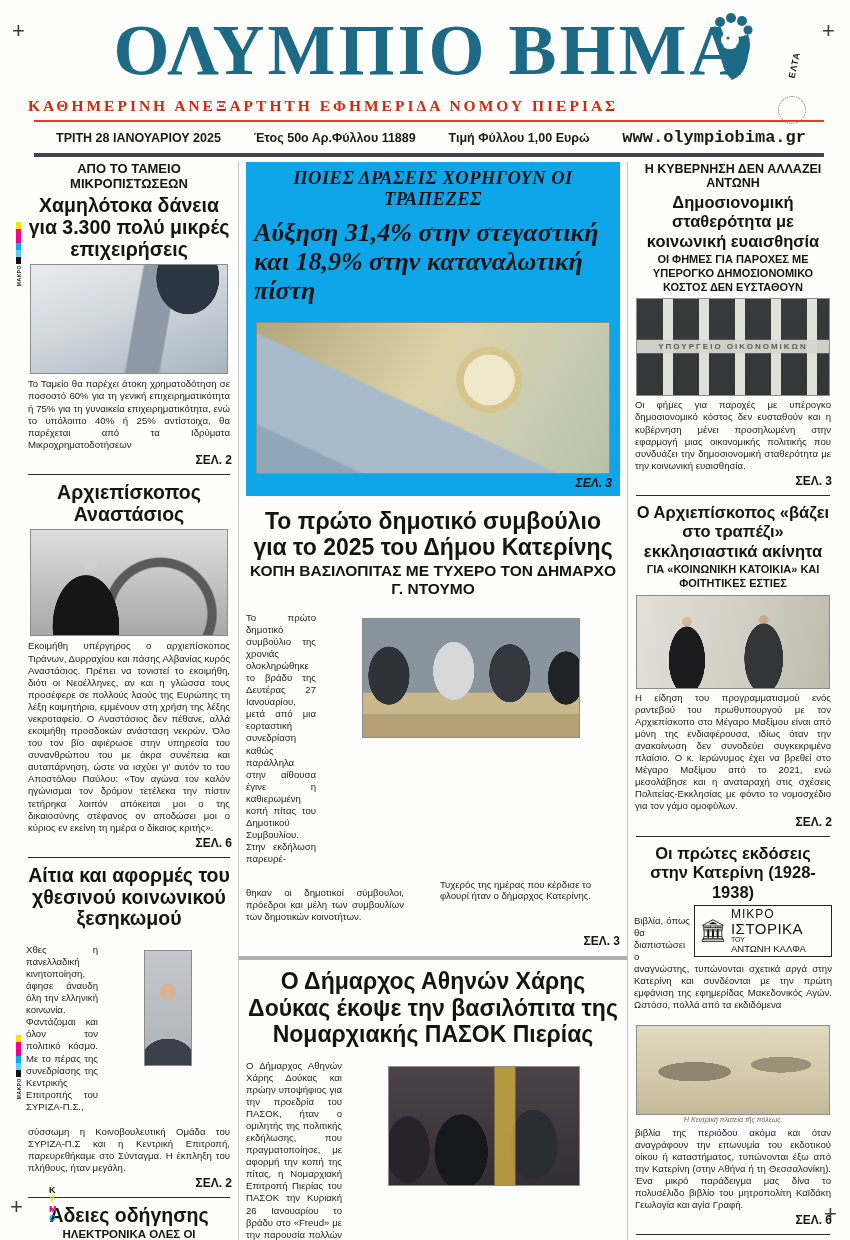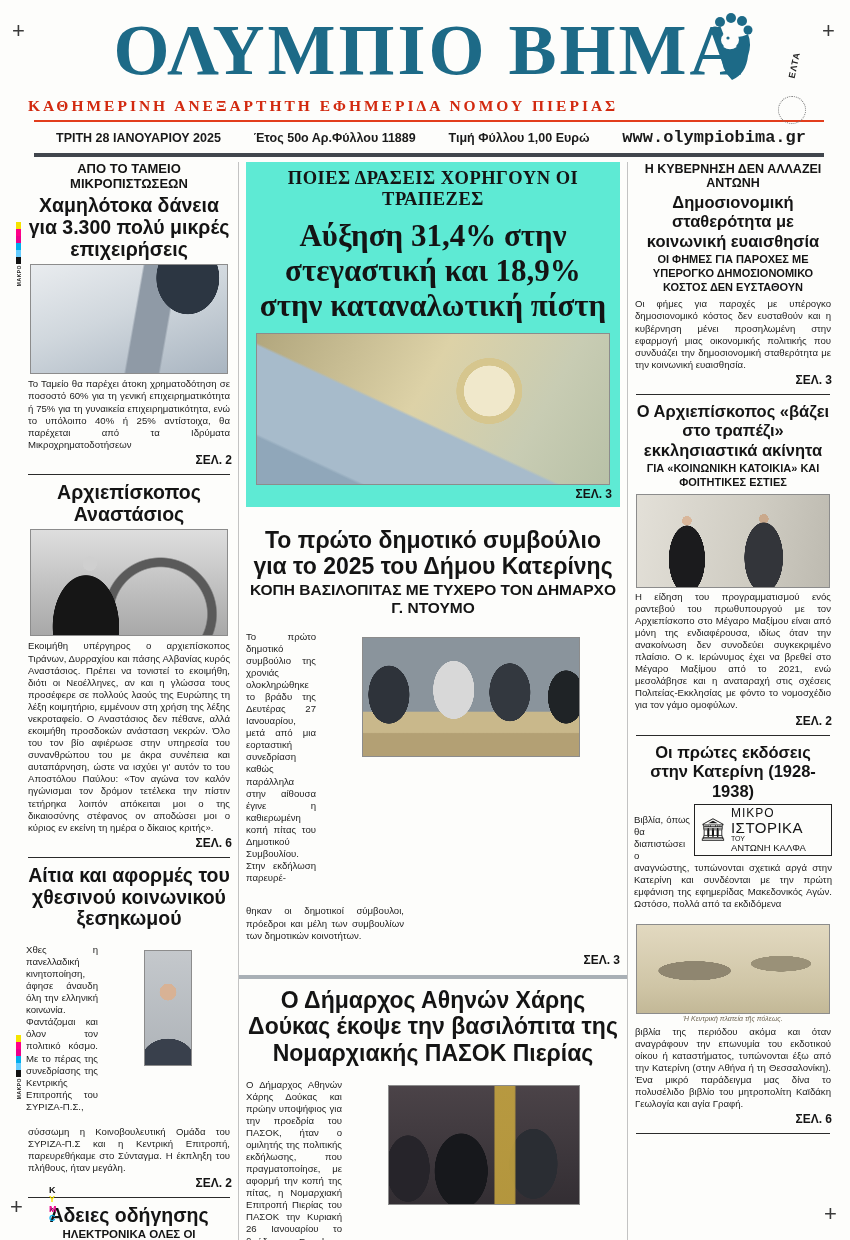--- a/index.html
+++ b/index.html
@@ -32,23 +32,23 @@
   article{margin-bottom:4px;}
 
   .kicker{font-weight:700;font-size:13px;text-align:center;line-height:1.15;}
   .hl-sm{font-weight:700;font-size:19.5px;text-align:center;line-height:1.12;margin:3px 0 4px;}
   .sub-sm{font-weight:700;font-size:11.5px;text-align:center;line-height:1.2;margin-bottom:3px;}
   .body{font-size:9.6px;line-height:1.26;text-align:justify;white-space:pre-line;color:#1c1c1c;}
   .pageref{font-weight:700;font-size:12px;text-align:right;margin-top:2px;}
   .sep{border-top:1.5px solid #2b2b2b;margin:7px 2px;}
   .sepmid{height:4px;background:#a9b0b6;margin:8px -7px;}
 
-  .mainbox{background:#5eead4;padding:6px 8px 6px;}
+  .mainbox{background:#0ea5e9;padding:6px 8px 6px;font-style:italic;}
   .mainbox .kicker{font-family:"Liberation Serif",serif;font-size:18.5px;letter-spacing:0.5px;}
-  .hl-main{font-family:"Liberation Serif","DejaVu Serif",serif;font-weight:700;font-size:31px;text-align:center;line-height:1.13;margin:7px 0 10px;}
+  .hl-main{font-family:"Liberation Serif","DejaVu Serif",serif;font-weight:700;font-size:26px;text-align:left;line-height:1.13;margin:7px 0 16px;}
   .hl-mid{font-weight:700;font-size:23px;text-align:center;line-height:1.14;margin:2px 0 2px;}
   .sub-mid{font-weight:700;font-size:15.5px;text-align:center;margin:1px 0 4px;}
   .hl-r{font-weight:700;font-size:16.5px;text-align:center;line-height:1.18;margin:2px 0;}
   .sub-r{font-weight:700;font-size:11px;text-align:center;line-height:1.25;margin:1px 0 4px;}
 
   .row{display:flex;gap:6px;margin-top:3px;}
   .row .txt{flex:0 0 auto;}
   .row .grow{flex:1 1 auto;}
 
   .ph{border:1px solid #8c8c8c;background:#ccc;}
@@ -215,29 +215,30 @@
     </section>
 
     <section class="col-mid">
       <article class="mainbox">
         <div class="kicker">ΠΟΙΕΣ ΔΡΑΣΕΙΣ ΧΟΡΗΓΟΥΝ ΟΙ ΤΡΑΠΕΖΕΣ</div>
         <h2 class="hl-main">Αύξηση 31,4% στην στεγαστική και 18,9% στην καταναλωτική πίστη</h2>
         <figure class="ph ph-euro"></figure>
         <div class="pageref">ΣΕΛ. 3</div>
       </article>
 
-      <article style="margin-top:20px;">
+      <article style="margin-top:12px;">
         <h2 class="hl-mid">Το πρώτο δημοτικό συμβούλιο για το 2025 του Δήμου Κατερίνης</h2>
         <div class="sub-mid">ΚΟΠΗ ΒΑΣΙΛΟΠΙΤΑΣ ΜΕ ΤΥΧΕΡΟ ΤΟΝ ΔΗΜΑΡΧΟ Γ. ΝΤΟΥΜΟ</div>
         <div class="row">
           <p class="body txt" style="width:70px;">Το πρώτο δημοτικό συμβούλιο της χρονιάς ολοκληρώθηκε το βράδυ της Δευτέρας 27 Ιανουαρίου, μετά από μια εορταστική συνεδρίαση καθώς παράλληλα στην αίθουσα έγινε η καθιερωμένη κοπή πίτας του Δημοτικού Συμβουλίου. Στην εκδήλωση παρευρέ-</p>
           <figure class="ph ph-council grow"></figure>
         </div>
         <div class="row" style="margin-top:2px;">
           <p class="body txt" style="width:158px;">θηκαν οι δημοτικοί σύμβουλοι, πρόεδροι και μέλη των συμβουλίων των δημοτικών κοινοτήτων.</p>
+          <p class="caption grow" style="padding-left:30px;">Τυχερός της ημέρας που κέρδισε το φλουρί ήταν ο δήμαρχος Κατερίνης.</p>
         </div>
         <div class="pageref">ΣΕΛ. 3</div>
       </article>
       <div class="sepmid"></div>
 
       <article>
         <h2 class="hl-mid">Ο Δήμαρχος Αθηνών Χάρης Δούκας έκοψε την βασιλόπιτα της Νομαρχιακής ΠΑΣΟΚ Πιερίας</h2>
         <div class="row">
           <p class="body txt" style="width:96px;">Ο Δήμαρχος Αθηνών Χάρης Δούκας και πρώην υποψήφιος για την προεδρία του ΠΑΣΟΚ, ήταν ο ομιλητής της πολιτικής εκδήλωσης, που πραγματοποίησε, με αφορμή την κοπή της πίτας, η Νομαρχιακή Επιτροπή Πιερίας του ΠΑΣΟΚ την Κυριακή 26 Ιανουαρίου το βράδυ στο «Freud» με την παρουσία πολλών μελών και φίλων της παράταξης.</p>
           <figure class="ph ph-pasok grow"></figure>
@@ -245,20 +246,23 @@
 
       </article>
 
     </section>
 
     <section class="col-right">
       <article>
         <div class="kicker" style="font-size:12.5px;">Η ΚΥΒΕΡΝΗΣΗ ΔΕΝ ΑΛΛΑΖΕΙ ΑΝΤΩΝΗ</div>
         <h2 class="hl-r">Δημοσιονομική σταθερότητα με κοινωνική ευαισθησία</h2>
         <div class="sub-r">ΟΙ ΦΗΜΕΣ ΓΙΑ ΠΑΡΟΧΕΣ ΜΕ ΥΠΕΡΟΓΚΟ ΔΗΜΟΣΙΟΝΟΜΙΚΟ ΚΟΣΤΟΣ ΔΕΝ ΕΥΣΤΑΘΟΥΝ</div>
+        <figure class="ph ph-ministry" style="margin:2px 2px;">
+          <span>ΥΠΟΥΡΓΕΙΟ ΟΙΚΟΝΟΜΙΚΩΝ</span>
+        </figure>
         <p class="body" style="margin:3px 1px 0;">Οι φήμες για παροχές με υπέρογκο δημοσιονομικό κόστος δεν ευσταθούν και η κυβέρνηση μένει προσηλωμένη στην εφαρμογή μιας οικονομικής πολιτικής που συνδυάζει την δημοσιονομική σταθερότητα με την κοινωνική ευαισθησία.</p>
         <div class="pageref">ΣΕΛ. 3</div>
       </article>
       <div class="sep"></div>
 
       <article>
         <h2 class="hl-r">Ο Αρχιεπίσκοπος «βάζει στο τραπέζι» εκκλησιαστικά ακίνητα</h2>
         <div class="sub-r">ΓΙΑ «ΚΟΙΝΩΝΙΚΗ ΚΑΤΟΙΚΙΑ» ΚΑΙ ΦΟΙΤΗΤΙΚΕΣ ΕΣΤΙΕΣ</div>
         <figure class="ph ph-archpm" style="margin:2px 2px;"></figure>
         <p class="body" style="margin:3px 1px 0;">Η είδηση του προγραμματισμού ενός ραντεβού του πρωθυπουργού με τον Αρχιεπίσκοπο στο Μέγαρο Μαξίμου είναι από μόνη της ενδιαφέρουσα, ιδίως όταν την ανακοίνωση δεν συνοδεύει συγκεκριμένο πλαίσιο. Ο κ. Ιερώνυμος έχει να βρεθεί στο Μέγαρο Μαξίμου από το 2021, ενώ μεσολάβησε και η αναταραχή στις σχέσεις Πολιτείας-Εκκλησίας με φόντο το νομοσχέδιο για τον γάμο ομοφύλων.</p>

